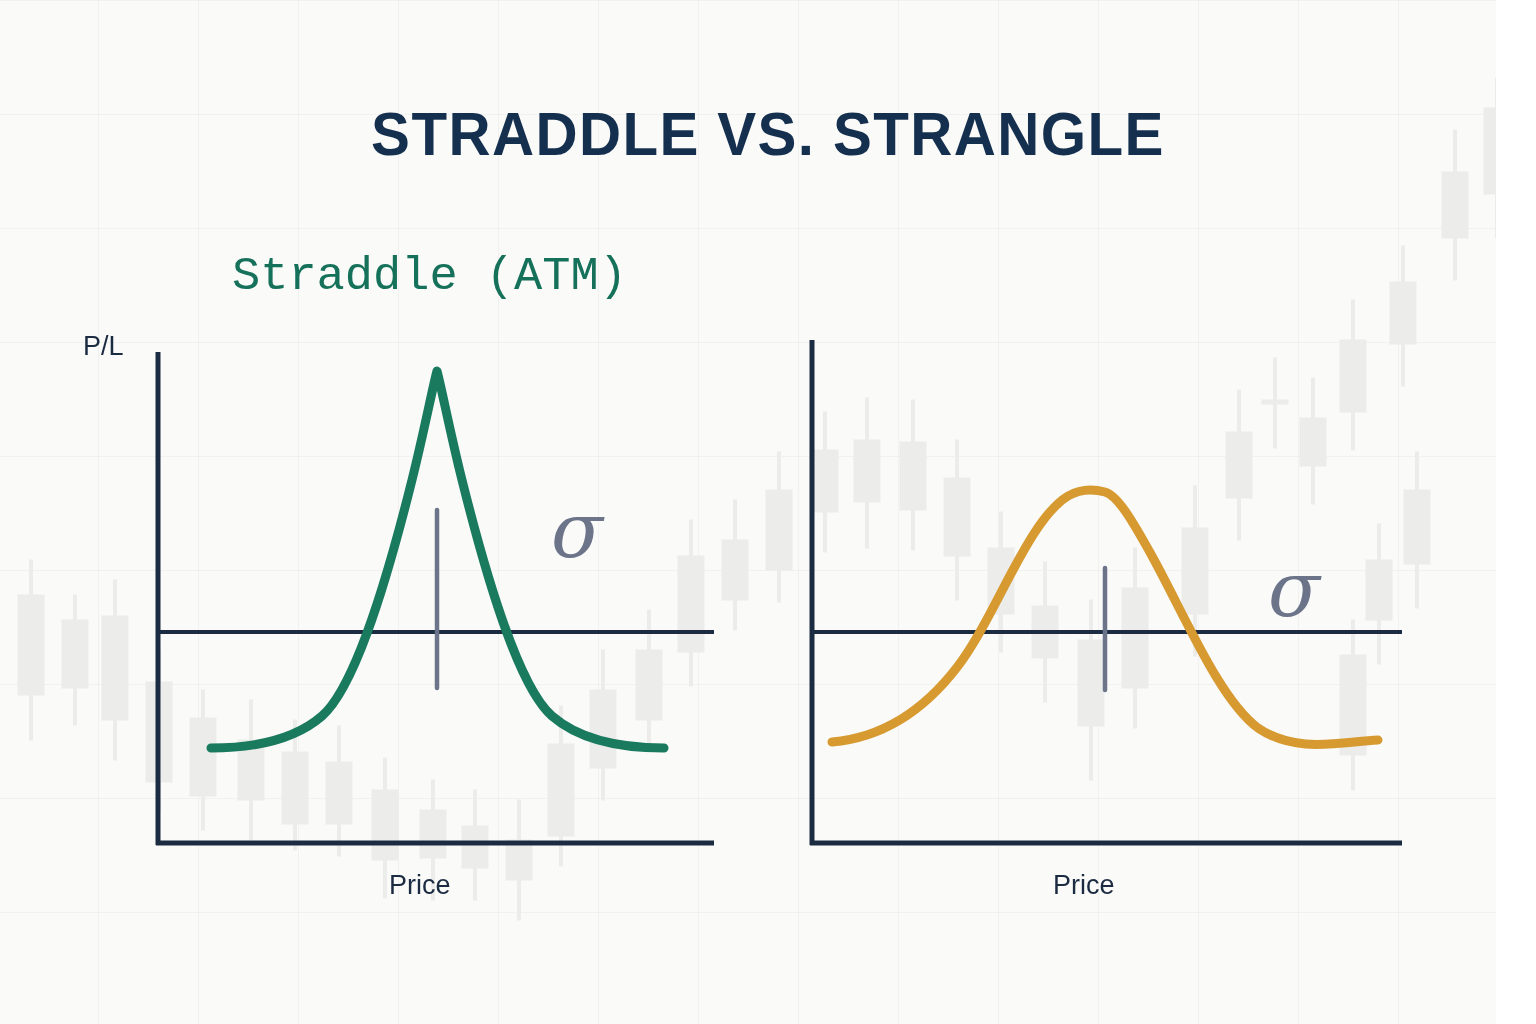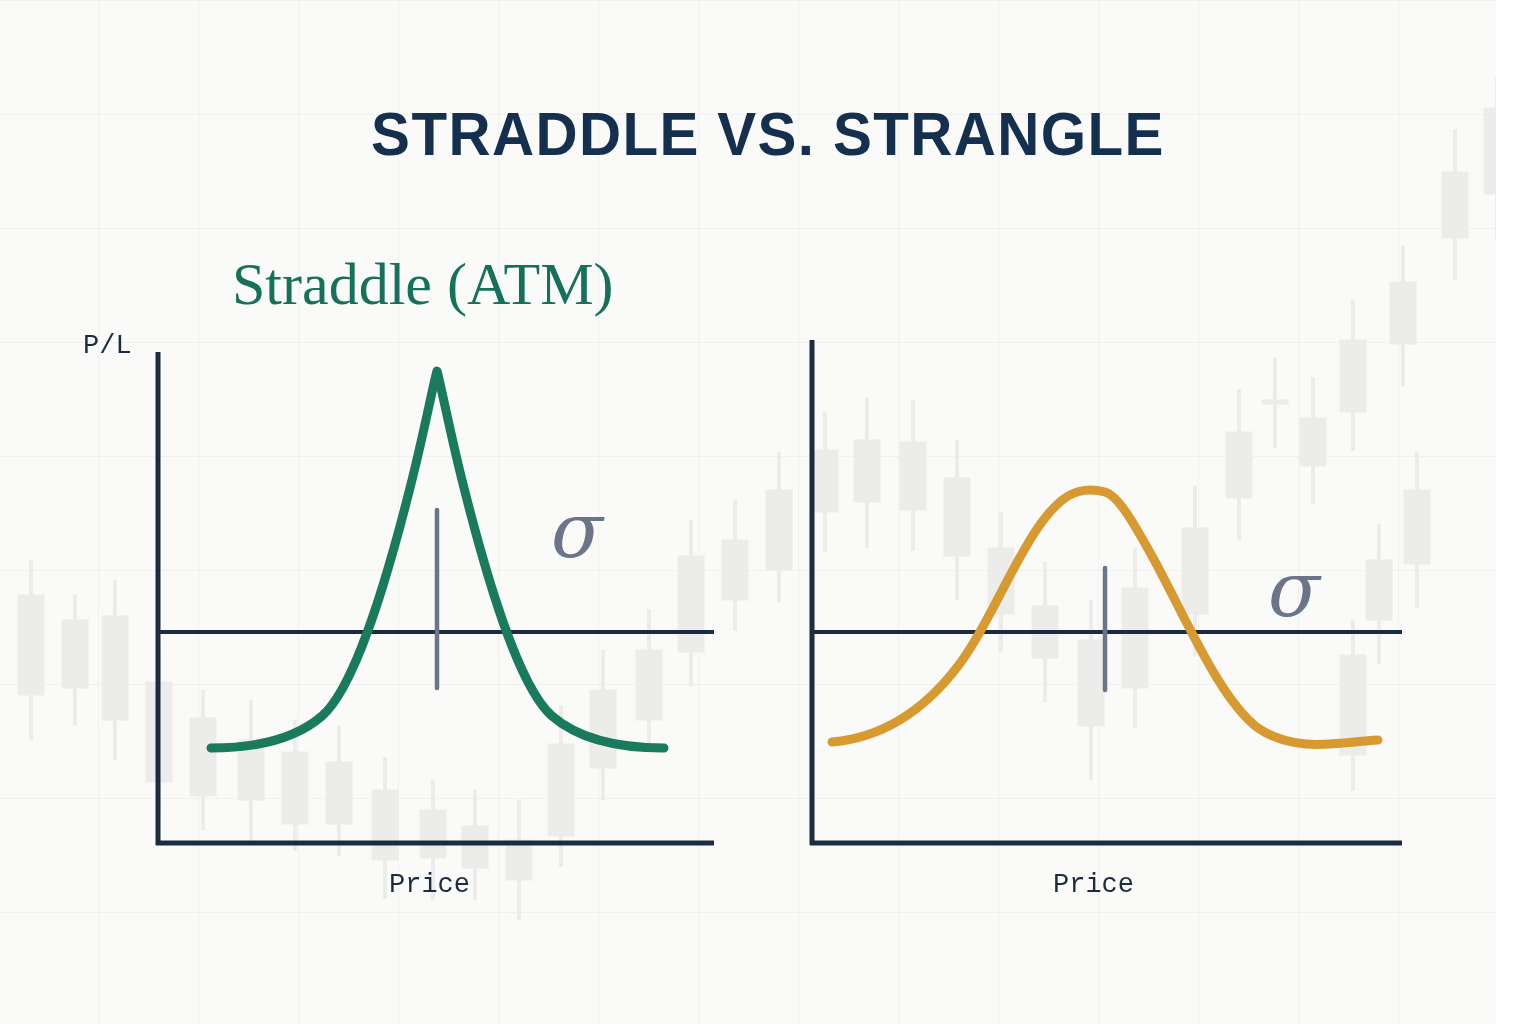--- a/index.html
+++ b/index.html
@@ -39,40 +39,40 @@
     text-align: center;
     font-size: 62px;
     font-weight: 700;
     letter-spacing: 1.5px;
     color: #15304f;
     font-family: "Liberation Sans", sans-serif;
     transform: scaleX(0.94);
   }
   .panel-title {
     position: absolute;
-    font-size: 60px;
+    font-size: 47px;
     font-weight: 400;
-    font-family: Liberation Serif, serif;
+    font-family: Liberation Mono, monospace;
     white-space: nowrap;
   }
   #panel-title-left {
     top: 250px;
     left: 232px;
     color: #16715a;
   }
   #panel-title-right {
     top: 250px;
     left: 908px;
     color: #d1942c;
   }
   .axis-label {
     position: absolute;
     font-size: 27px;
     color: #1b2b41;
-    font-family: Liberation Mono, monospace;
+    font-family: Liberation Sans, sans-serif;
     white-space: nowrap;
   }
   #pl-label { top: 331px; left: 83px; }
   #price-label-left { top: 870px; left: 389px; }
   #price-label-right { top: 870px; left: 1053px; }
   .sigma {
     position: absolute;
     font-family: "DejaVu Serif", serif;
     font-style: italic;
     font-size: 76px;

